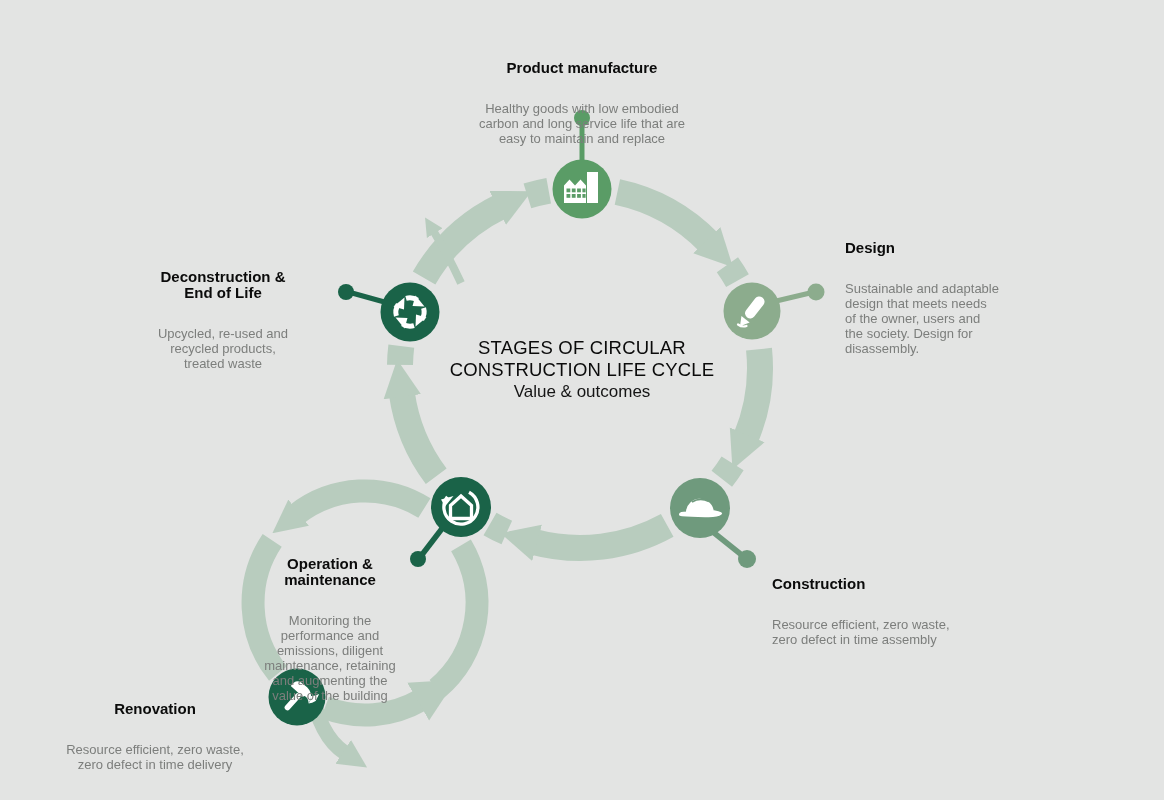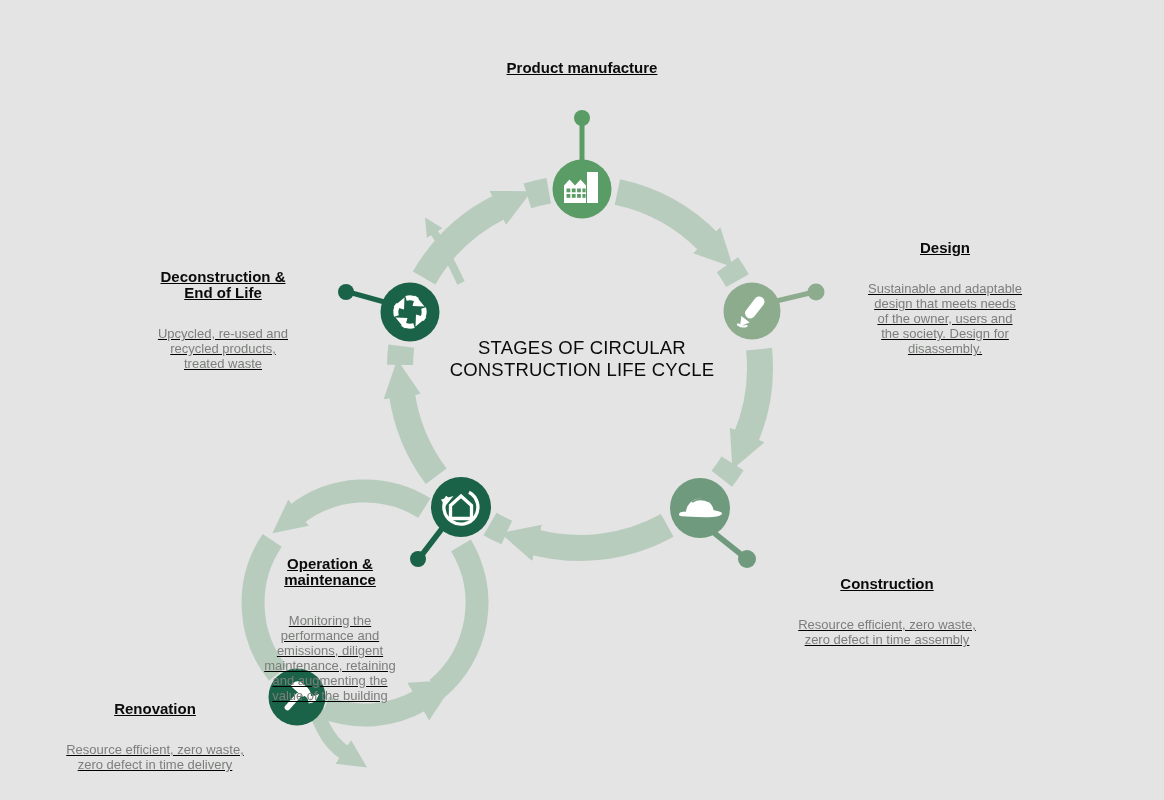--- a/index.html
+++ b/index.html
@@ -2,30 +2,30 @@
 <html><head>
 <meta charset="utf-8">
 <style>
   html,body{margin:0;padding:0;}
   body{
     width:1164px;height:800px;position:relative;overflow:hidden;
     background:#e3e4e3;
     font-family:"Liberation Sans", sans-serif;
   }
   #stage-canvas{position:absolute;left:0;top:0;}
-  .stage{position:absolute;white-space:pre-line;text-decoration:underline;}
+  .stage{position:absolute;white-space:pre-line;}
   .stage h3{
     margin:0 0 7px 0;font-size:15px;line-height:16px;font-weight:bold;color:#0b0b0b;
   }
   .stage p{
     margin:0;font-size:13px;line-height:15px;color:#7c7e7c;
   }
   .stage.center{text-align:center;}
   .stage.right{text-align:center;}
-  .stage.left{text-align:center;}
+  .stage.left{text-align:left;}
   .center-title{
     position:absolute;left:382px;top:337px;width:400px;text-align:center;
   }
   .center-title h1{
     margin:0;font-size:18.5px;line-height:22px;font-weight:normal;color:#0b0b0b;
     white-space:pre-line;letter-spacing:.2px;
   }
   .center-title .subtitle{
     font-size:17px;line-height:22px;color:#151515;
   }
@@ -168,24 +168,28 @@
       <rect x="-2.8" y="-4" width="5.6" height="21" rx="2.6"></rect>
       <path d="M -12,-4 L -12,-8 Q -12,-12.5 -6.5,-13.5 L 1,-14 Q 8,-13.5 11,-8.5 L 13,-3 Q 9,-7 5,-6 L 4,-4 Z"></path>
       <path d="M 9.5,-10 Q 13,-13 14.5,-17 L 16.5,-9.5 Q 15.5,-5.5 13,-3 Q 12.5,-7.5 9.5,-10 Z"></path>
     </g>
   </g>
 </svg>
 
 <div class="center-title">
   <h1>STAGES OF CIRCULAR
 CONSTRUCTION LIFE CYCLE</h1>
+  <div class="subtitle">Value &amp; outcomes</div>
 </div>
 
 <div class="stage center" style="left:412px;top:42px;width:340px;">
   <h3>Product manufacture</h3>
+  <p>Healthy goods with low embodied
+carbon and long service life that are
+easy to maintain and replace</p>
 </div>
 
 <div class="stage left" style="left:845px;top:222px;width:200px;">
   <h3>Design</h3>
   <p>Sustainable and adaptable
 design that meets needs
 of the owner, users and
 the society. Design for
 disassembly.</p>
 </div>

